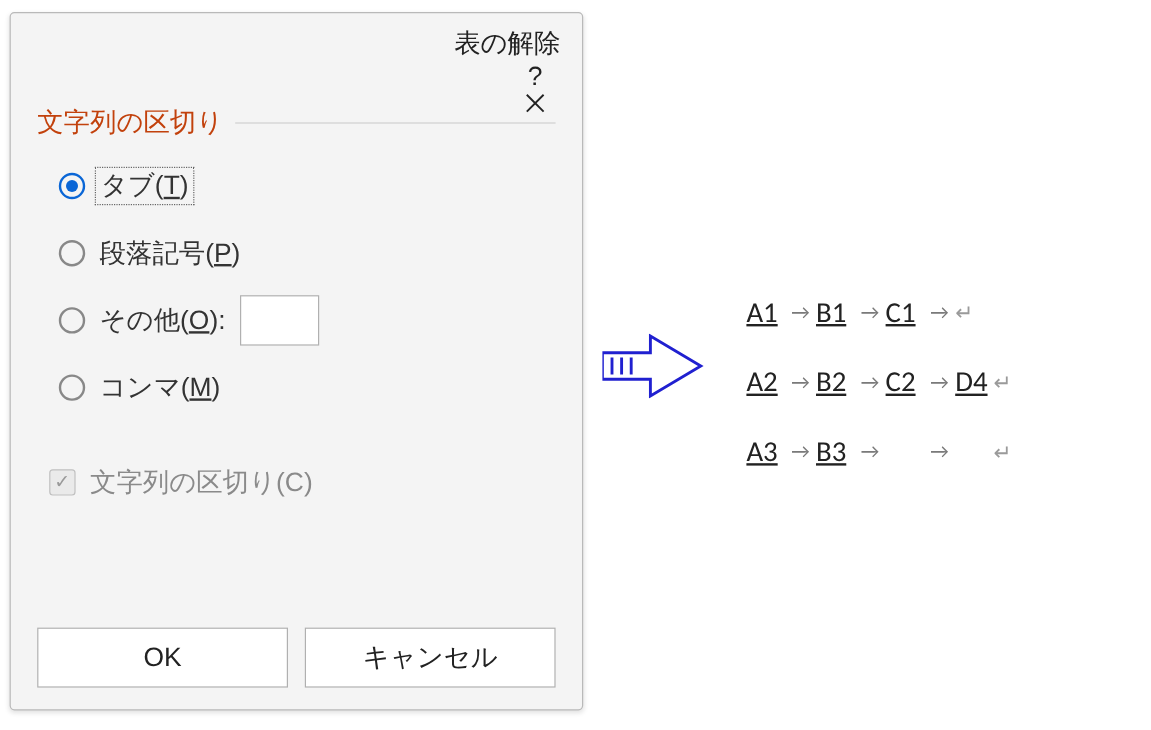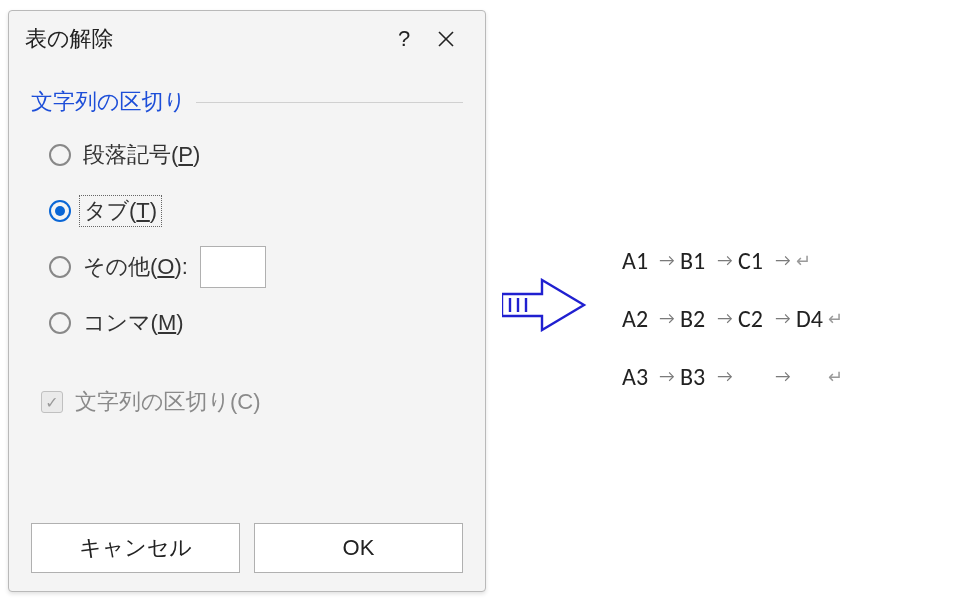--- a/index.html
+++ b/index.html
@@ -22,23 +22,24 @@
       height: 582px;
       background: #f4f4f4;
       border: 1px solid #b9b9b9;
       border-radius: 4px;
       box-shadow: 0 2px 4px rgba(0,0,0,0.12);
       display: flex;
       flex-direction: column;
     }
     .titlebar {
       display: flex;
-      align-items: center;
+      align-items: flex-end;
       padding: 10px 18px 8px 16px;
       height: 54px;
+      flex-direction: column;
     }
     .title {
       flex: 1;
       font-size: 22px;
       color: #222;
     }
     .help-btn, .close-btn {
       width: 42px;
       height: 40px;
       display: flex;
@@ -61,21 +62,21 @@
       padding: 22px 22px 10px 22px;
       flex: 1;
     }
     .group-label-row {
       display: flex;
       align-items: center;
       margin-bottom: 14px;
     }
     .group-label {
       font-size: 22px;
-      color: #1d4ed8;
+      color: #c2410c;
     }
     .group-line {
       flex: 1;
       height: 1px;
       background: #d0d0d0;
       margin-left: 10px;
     }
     .radio-row {
       display: flex;
       align-items: center;
@@ -186,20 +187,21 @@
     }
     .para-mark {
       color: #9a9a9a;
       font-size: 18px;
       display: inline-block;
       width: 20px;
     }
     .cell {
       display: inline-block;
       width: 32px;
+      text-decoration: underline;
     }
   </style>
 </head>
 <body>
 
 <div class="dialog">
   <div class="titlebar">
     <div class="title">表の解除</div>
     <div class="help-btn">?</div>
     <div class="close-btn">
@@ -210,49 +212,49 @@
     </div>
   </div>
 
   <div class="content">
     <div class="group-label-row">
       <span class="group-label">文字列の区切り</span>
       <span class="group-line"></span>
     </div>
 
     <div class="radio-row">
+      <span class="radio-circle selected"></span>
+      <span class="radio-label focused"><span>タブ</span>(<span class="mnemonic">T</span>)</span>
+    </div>
+
+    <div class="radio-row">
       <span class="radio-circle"></span>
       <span class="radio-label"><span>段落記号</span>(<span class="mnemonic">P</span>)</span>
-    </div>
-
-    <div class="radio-row">
-      <span class="radio-circle selected"></span>
-      <span class="radio-label focused"><span>タブ</span>(<span class="mnemonic">T</span>)</span>
     </div>
 
     <div class="radio-row">
       <span class="radio-circle"></span>
       <span class="radio-label"><span>その他</span>(<span class="mnemonic">O</span>)<span>:</span></span>
       <input class="other-input" type="text" value="" style="">
     </div>
 
     <div class="radio-row">
       <span class="radio-circle"></span>
       <span class="radio-label"><span>コンマ</span>(<span class="mnemonic">M</span>)</span>
     </div>
 
     <div class="checkbox-row">
       <span class="checkbox">✓</span>
       <span>文字列の区切り(C)</span>
     </div>
   </div>
 
   <div class="button-row">
+    <div class="dialog-button">OK</div>
     <div class="dialog-button">キャンセル</div>
-    <div class="dialog-button">OK</div>
   </div>
 </div>
 
 <div class="arrow-container">
   <svg viewBox="0 0 86 54" width="86" height="54">
     <path d="M 0 16 L 40 16 L 40 2 L 82 27 L 40 52 L 40 38 L 0 38 Z" fill="#ffffff" stroke="#2020d0" stroke-width="2.4"></path>
     <line x1="8" y1="20" x2="8" y2="34" stroke="#2020d0" stroke-width="2.4"></line>
     <line x1="16" y1="20" x2="16" y2="34" stroke="#2020d0" stroke-width="2.4"></line>
     <line x1="24" y1="20" x2="24" y2="34" stroke="#2020d0" stroke-width="2.4"></line>
   </svg>

